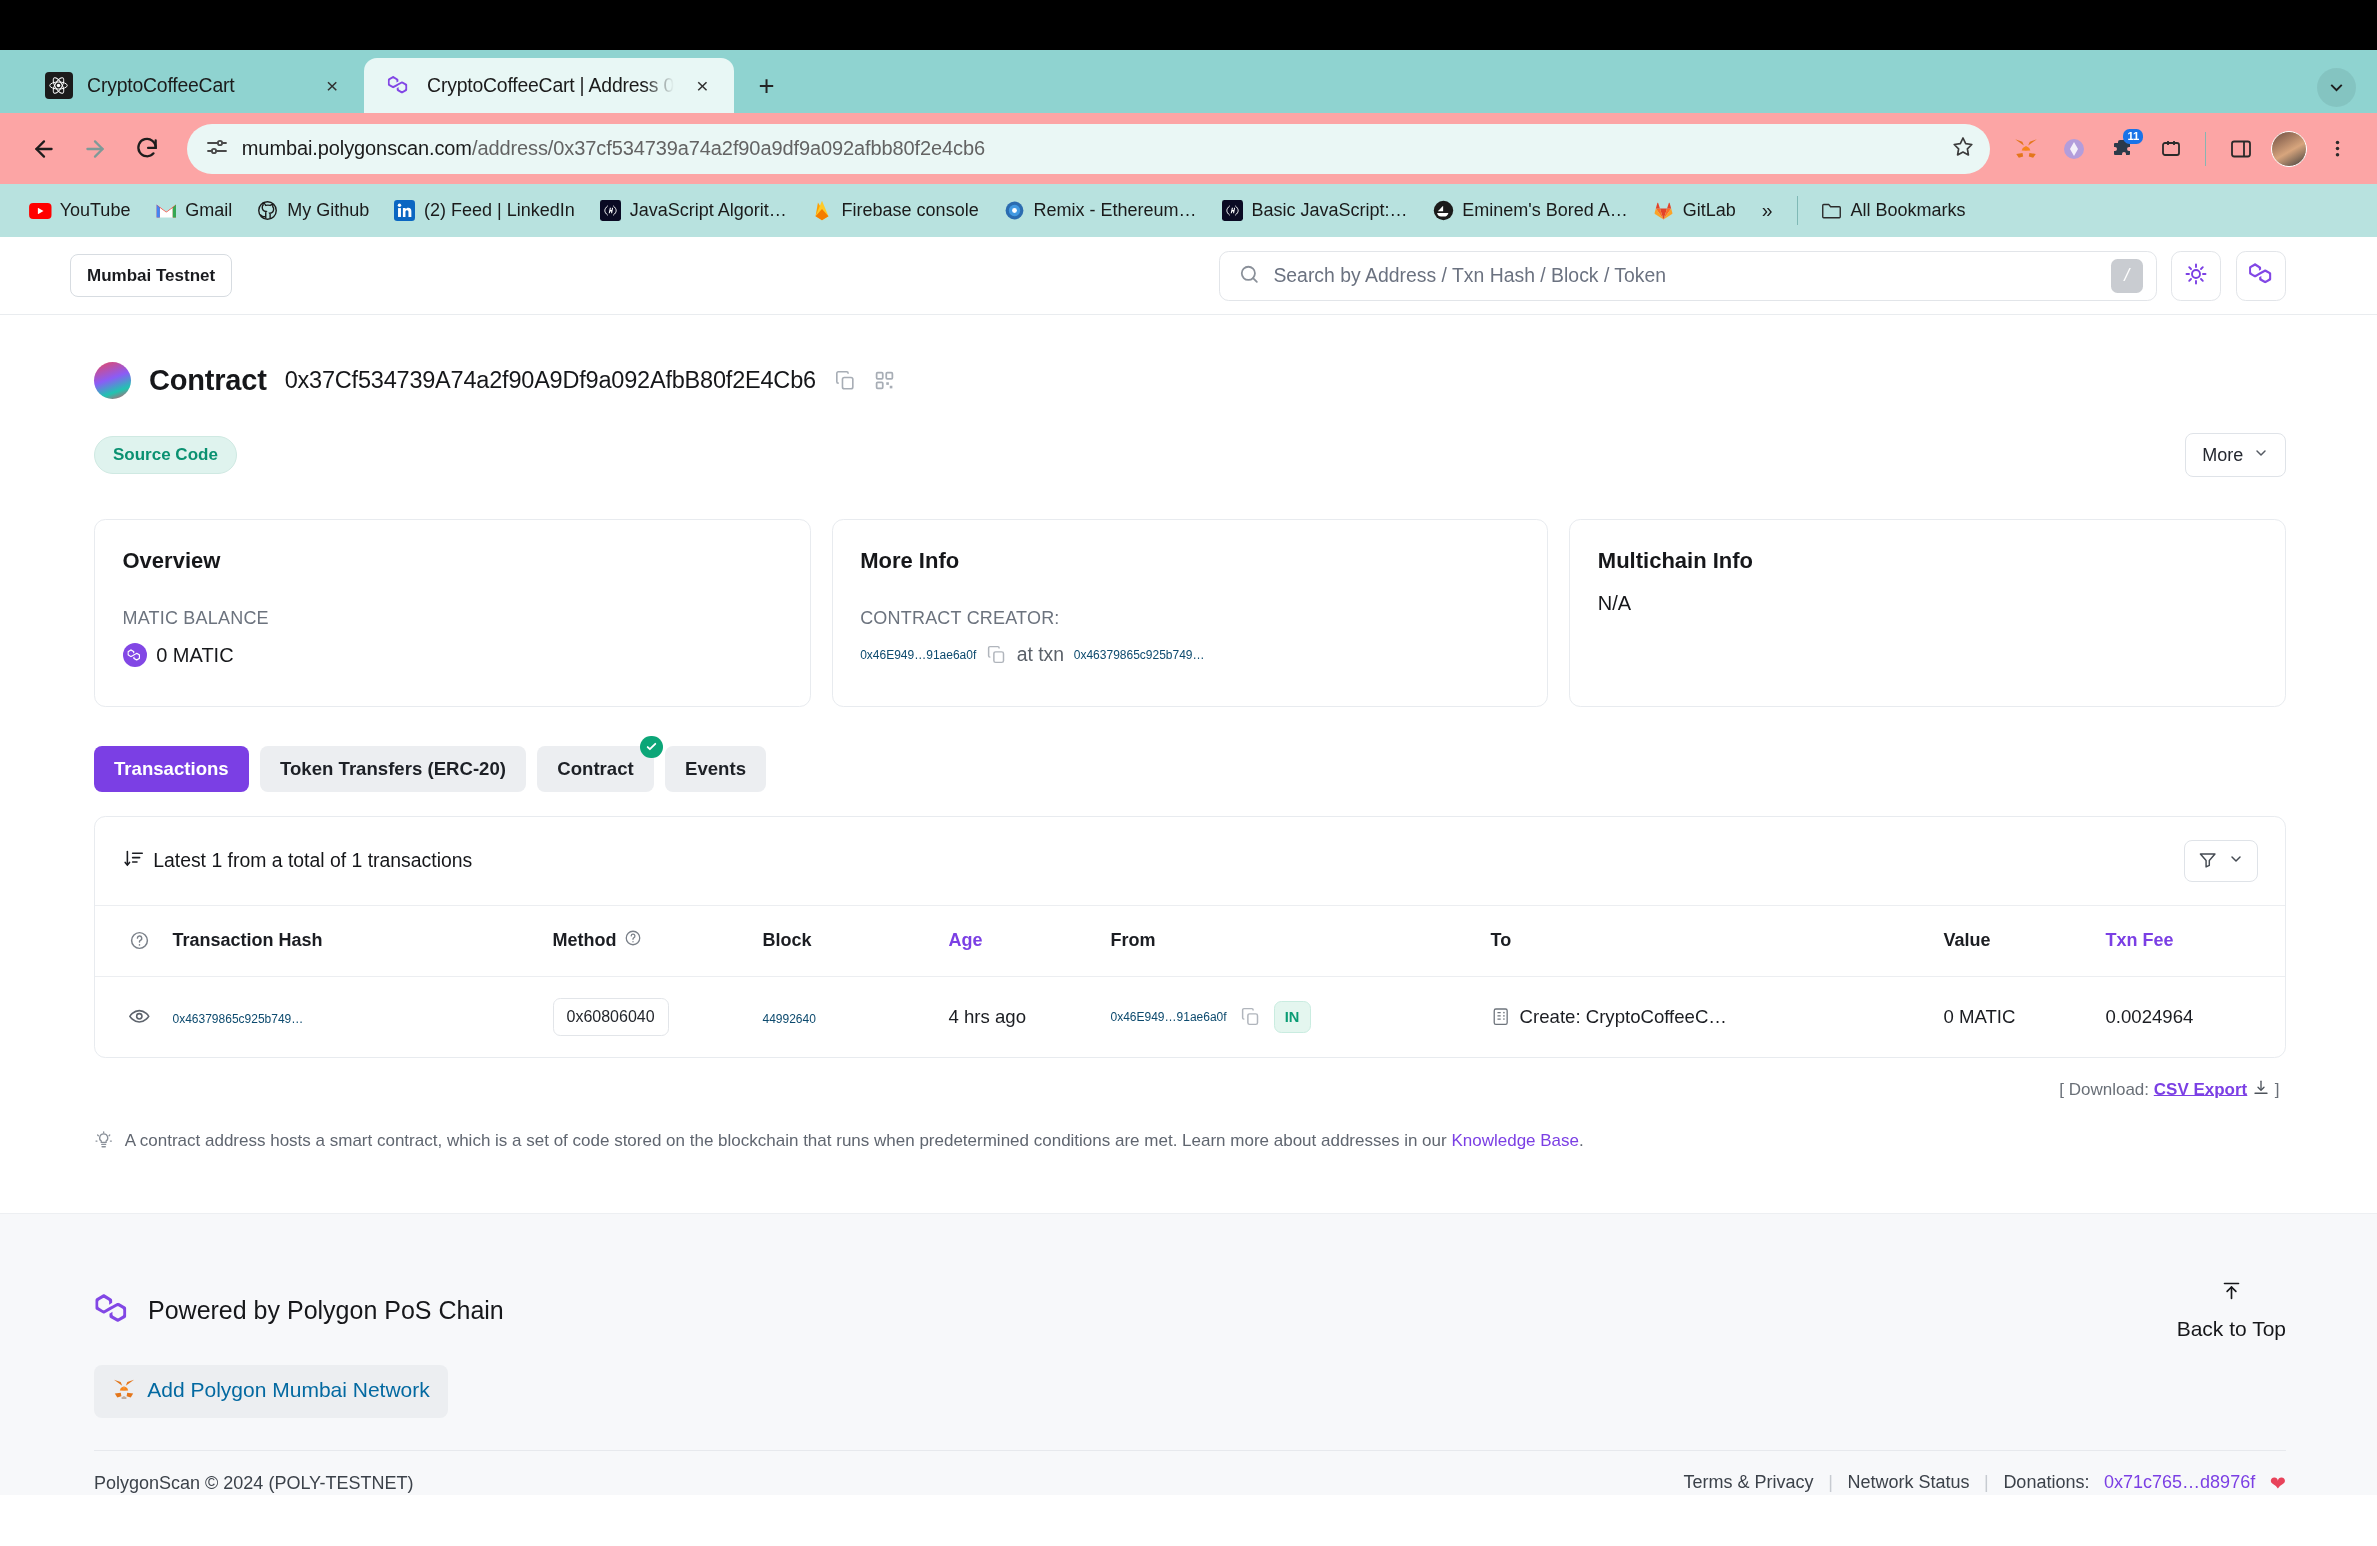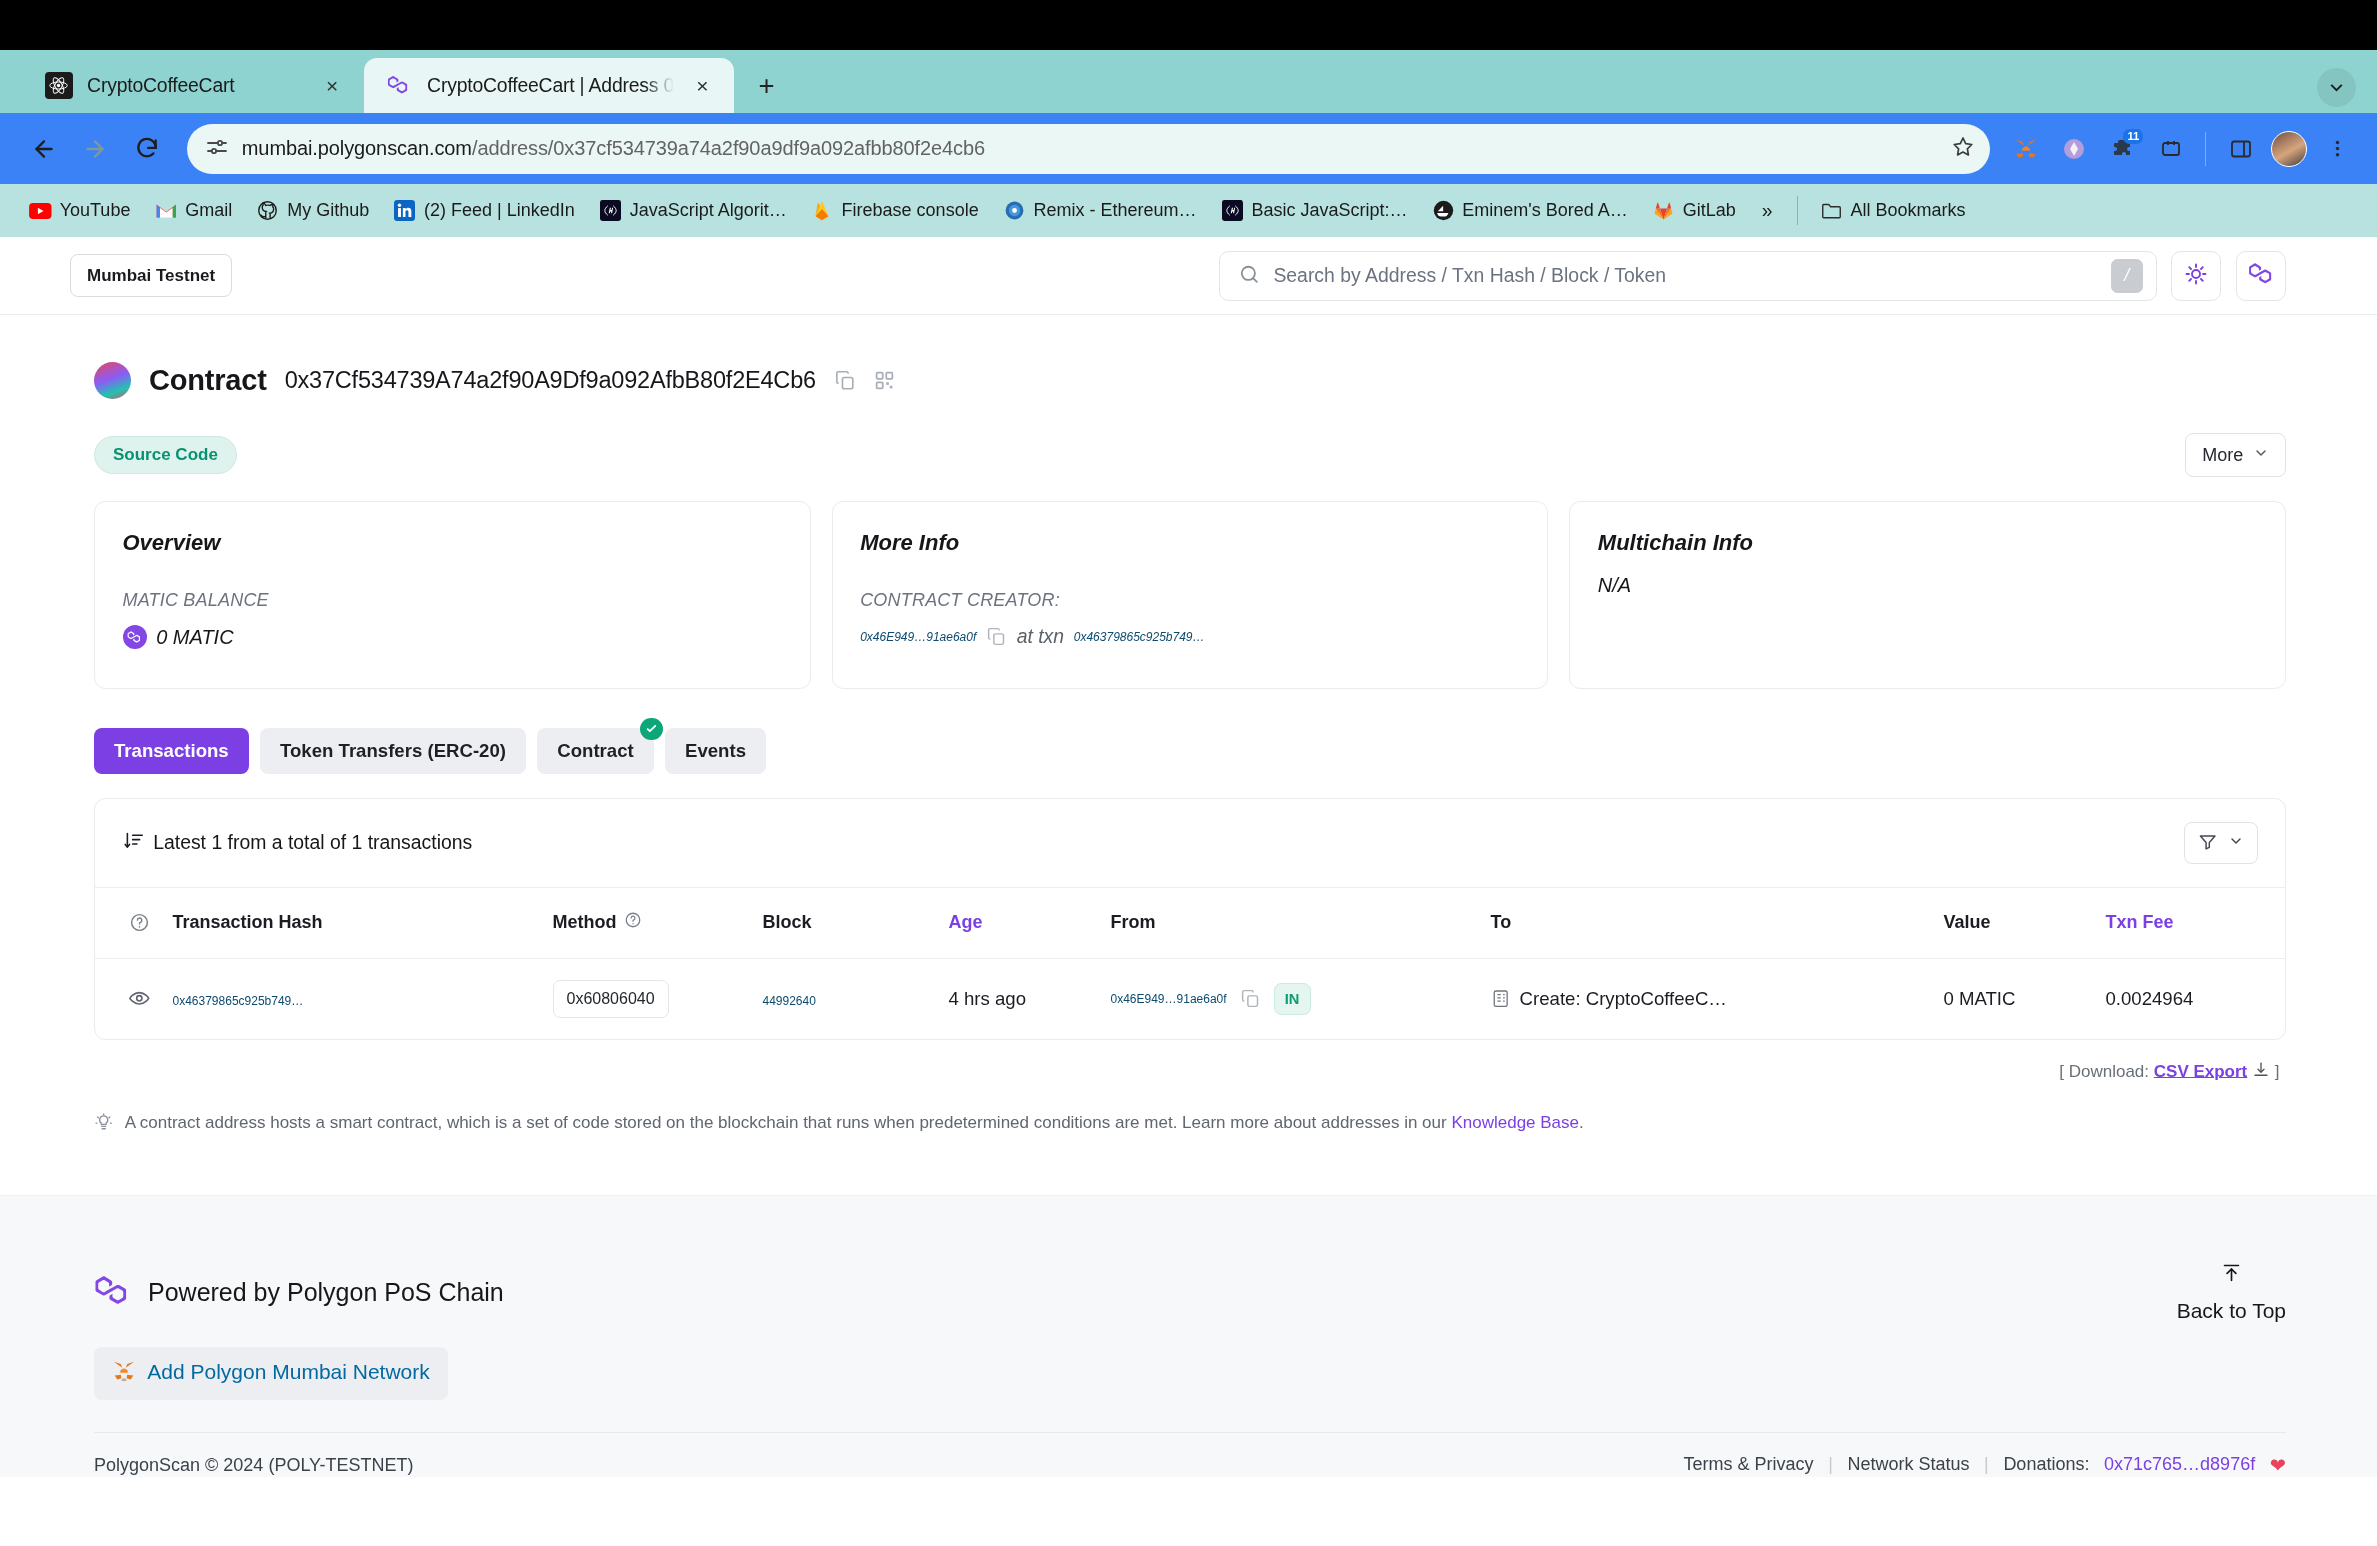--- a/index.html
+++ b/index.html
@@ -66,21 +66,21 @@
   .chrome-minimize {
     position: absolute; right: 21px; top: 18px;
     width: 39px; height: 39px;
     background: rgba(0,0,0,0.07);
     border-radius: 50%;
     display: flex; align-items: center; justify-content: center;
   }
 
   .toolbar {
     height: 71px;
-    background: #3b82f6;
+    background: #fca5a5;
     display: flex; align-items: center;
     gap: 6.5px;
     padding: 0 21px;
   }
   .nav-btn {
     width: 45px; height: 45px;
     display: flex; align-items: center; justify-content: center;
     border-radius: 50%;
     color: #1d1d1d;
   }
@@ -217,22 +217,21 @@
     background: #fff;
     padding: 10.5px 16px;
     font-size: 18px; color: #252830;
     display: flex; align-items: center; gap: 9.7px;
   }
 
   .cards {
     display: grid;
     grid-template-columns: 1fr 1fr 1fr;
     gap: 21px;
-    margin-top: 24px;
-    font-style: italic;
+    margin-top: 42px;
   }
   .card {
     border: 0.8px solid #e8ebef;
     border-radius: 11.3px;
     background: #fff;
     padding: 27.5px 27.5px 32px 27.5px;
     min-height: 188px;
   }
   .card-title { font-size: 22px; font-weight: 700; color: #16171a; }
   .card-label {

